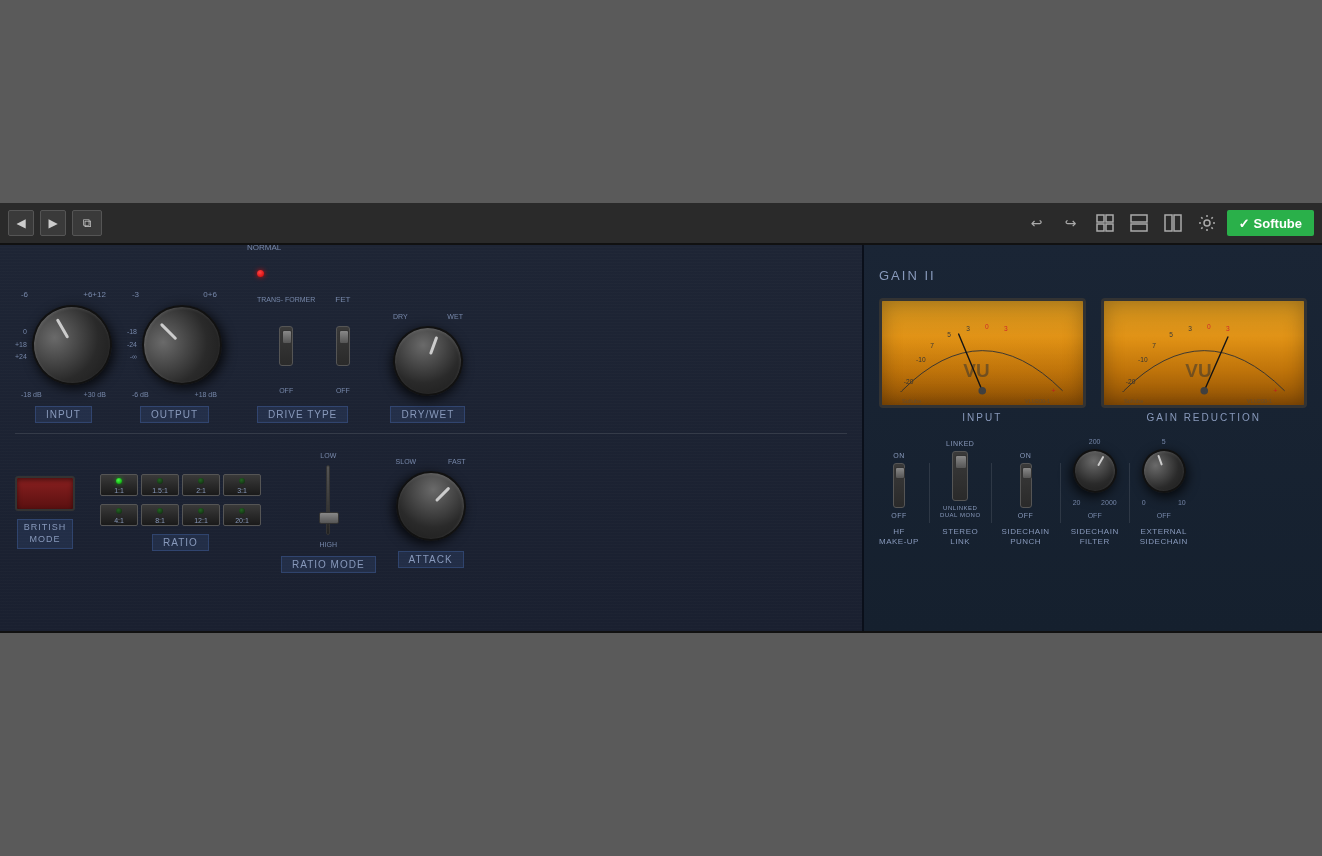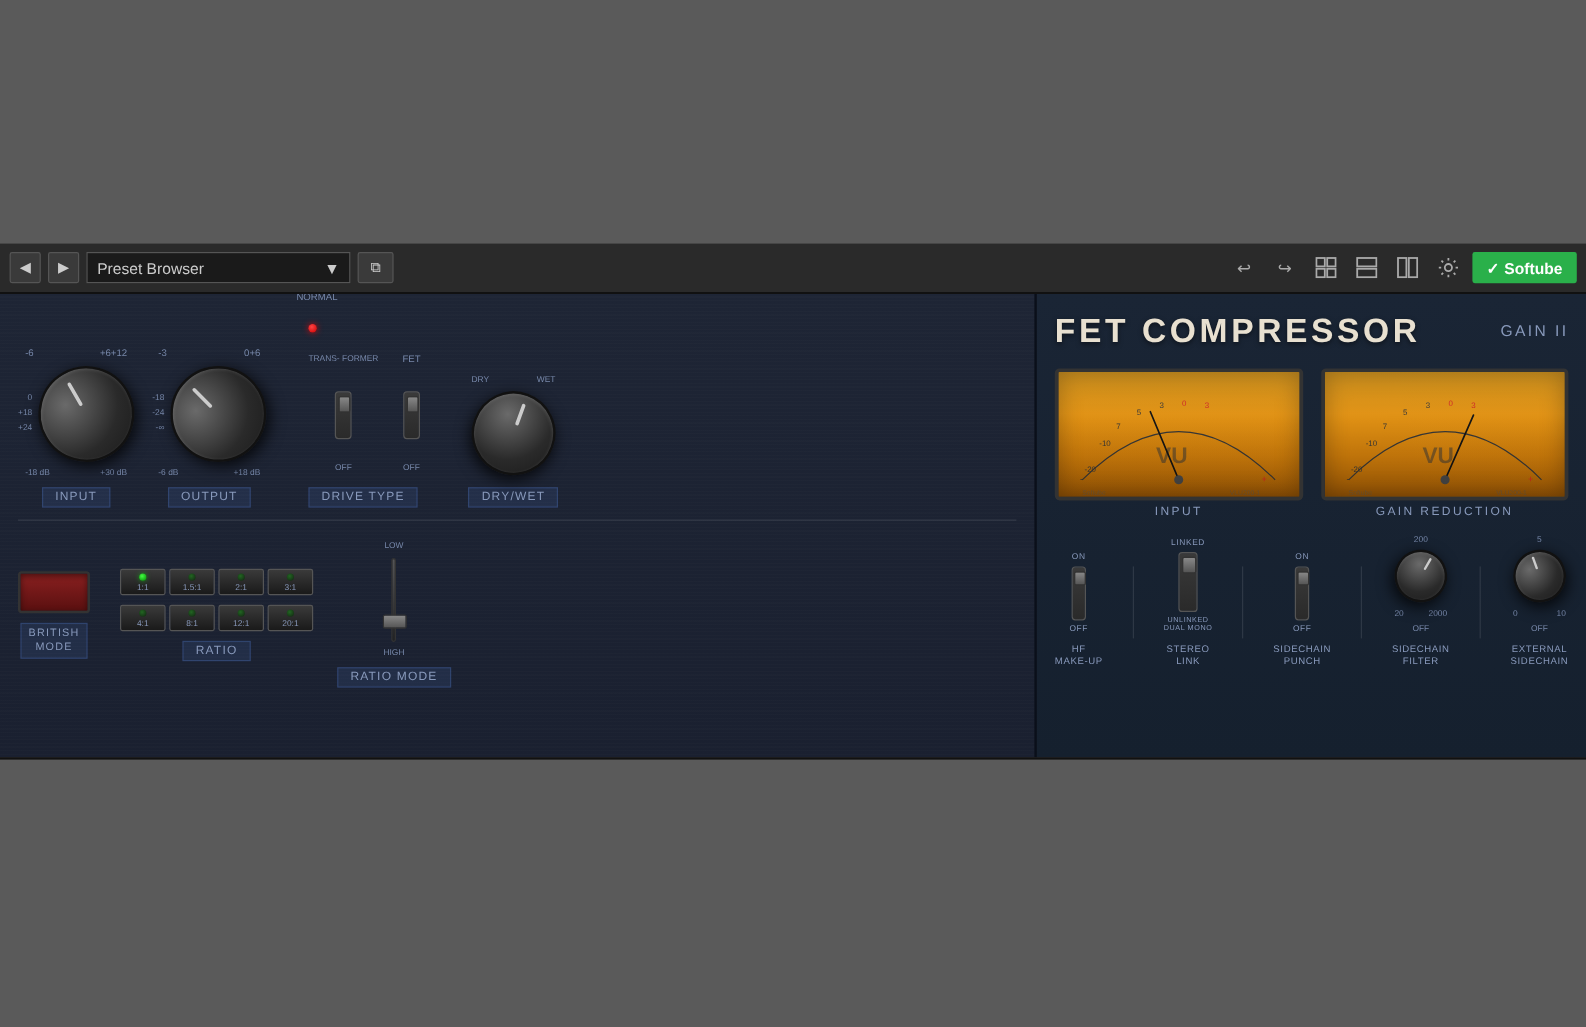--- a/index.html
+++ b/index.html
@@ -502,24 +502,20 @@
       position: absolute;
       top: 5px;
     }
   </style>
 </head>
 <body>
 
 <div class="toolbar">
   <div class="toolbar-btn">◀</div>
   <div class="toolbar-btn">▶</div>
-  <div class="preset-browser-box">
-    <span>Preset Browser</span>
-    <span>▼</span>
-  </div>
   <div class="toolbar-copy-btn">⧉</div>
   <div class="toolbar-spacer"></div>
   <div class="toolbar-icon-btn">↩</div>
   <div class="toolbar-icon-btn">↪</div>
   <div class="toolbar-icon-btn">
     <svg width="18" height="18" viewBox="0 0 18 18">
         <rect x="1" y="1" width="7" height="7" fill="none" stroke="#aaa" stroke-width="1.5"></rect>
         <rect x="10" y="1" width="7" height="7" fill="none" stroke="#aaa" stroke-width="1.5"></rect>
         <rect x="1" y="10" width="7" height="7" fill="none" stroke="#aaa" stroke-width="1.5"></rect>
         <rect x="10" y="10" width="7" height="7" fill="none" stroke="#aaa" stroke-width="1.5"></rect>
@@ -693,29 +689,36 @@
 
         <div class="ratio-mode-group" style="margin-right:10px;">
           <div style="font-size:7px; color:#7788aa; margin-bottom:2px;">LOW</div>
           <div class="slider-track">
             <div class="slider-handle"></div>
           </div>
           <div style="font-size:7px; color:#7788aa; margin-top:2px;">HIGH</div>
           <div class="group-label">RATIO MODE</div>
         </div>
 
+        <div class="knob-group" style="margin-right:10px;">
+          <div style="display:flex; justify-content:space-between; width:70px; font-size:7px; color:#7788aa; margin-bottom:2px;">
+            <span>SLOW</span>
+            <span>FAST</span>
+          </div>
+          <div class="knob knob-medium" style="transform: rotate(45deg);"></div>
+          <div class="group-label" style="margin-top:6px;">ATTACK</div>
+        </div>
 
 
       </div>
     </div>
 
     <div class="right-section">
 
       <div class="title-area">
-        <div class="plugin-title">FET COMPRESSOR</div>
         <div class="mark-ii">GAIN II</div>
       </div>
 
       <div class="vu-meters">
 
         <div class="vu-meter">
           <div class="vu-display">
             <div class="vu-glass"></div>
             
             <svg width="100%" height="100%" viewBox="0 0 190 110">
@@ -764,21 +767,21 @@
               <line x1="95" y1="95" x2="120" y2="38" stroke="#111" stroke-width="1.5" stroke-linecap="round"></line>
               <circle cx="95" cy="95" r="4" fill="#444"></circle>
               <text x="10" y="108" font-size="6" fill="#55555588" font-family="Arial">Softube</text>
               <text x="140" y="108" font-size="6" fill="#55555588" font-family="Arial">VLU200-1</text>
             </svg>
           </div>
           <div class="meter-label">GAIN REDUCTION</div>
         </div>
       </div>
 
-      <div class="bottom-row" style="gap:10px;justify-content:space-between;">
+      <div class="bottom-row" style="gap:10px;">
 
         <div class="small-control-group">
           <div class="small-on-off">ON</div>
           <div class="small-toggle" style="height:45px;">
             <div class="small-toggle-handle"></div>
           </div>
           <div class="small-on-off">OFF</div>
           <div class="small-label" style="margin-top:4px; line-height:1.3;">HF<br>MAKE-UP</div>
         </div>
 

